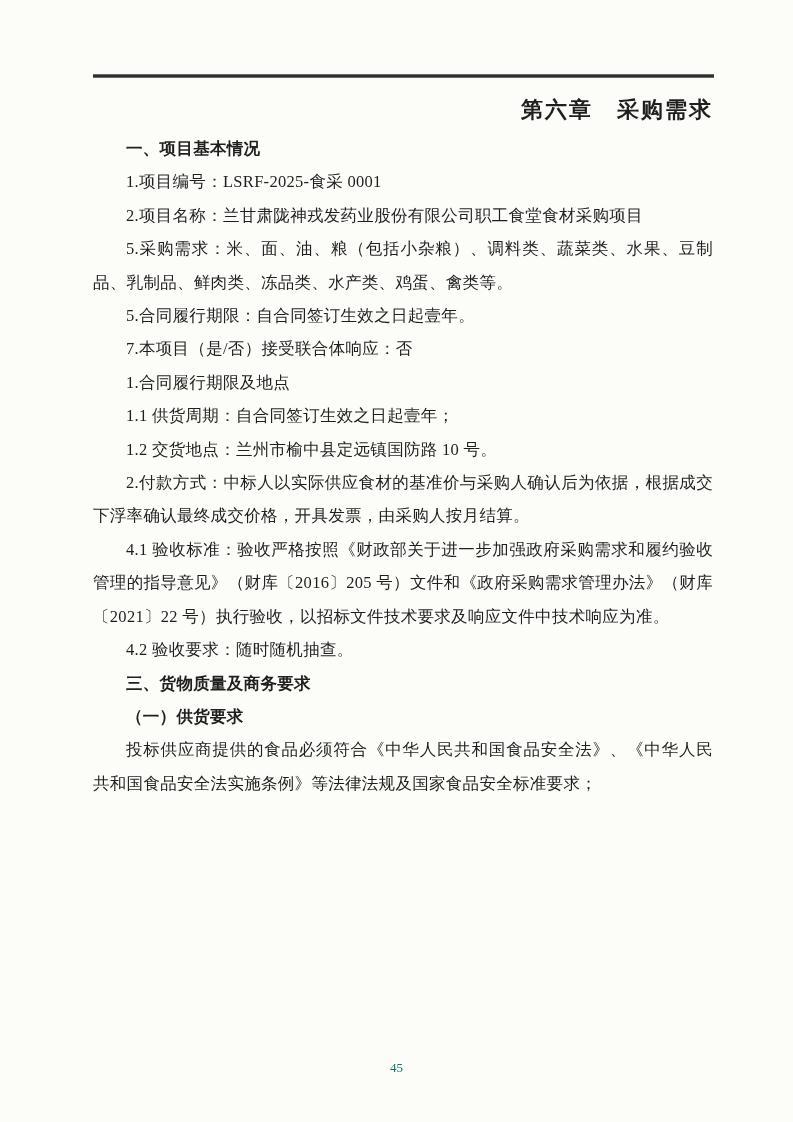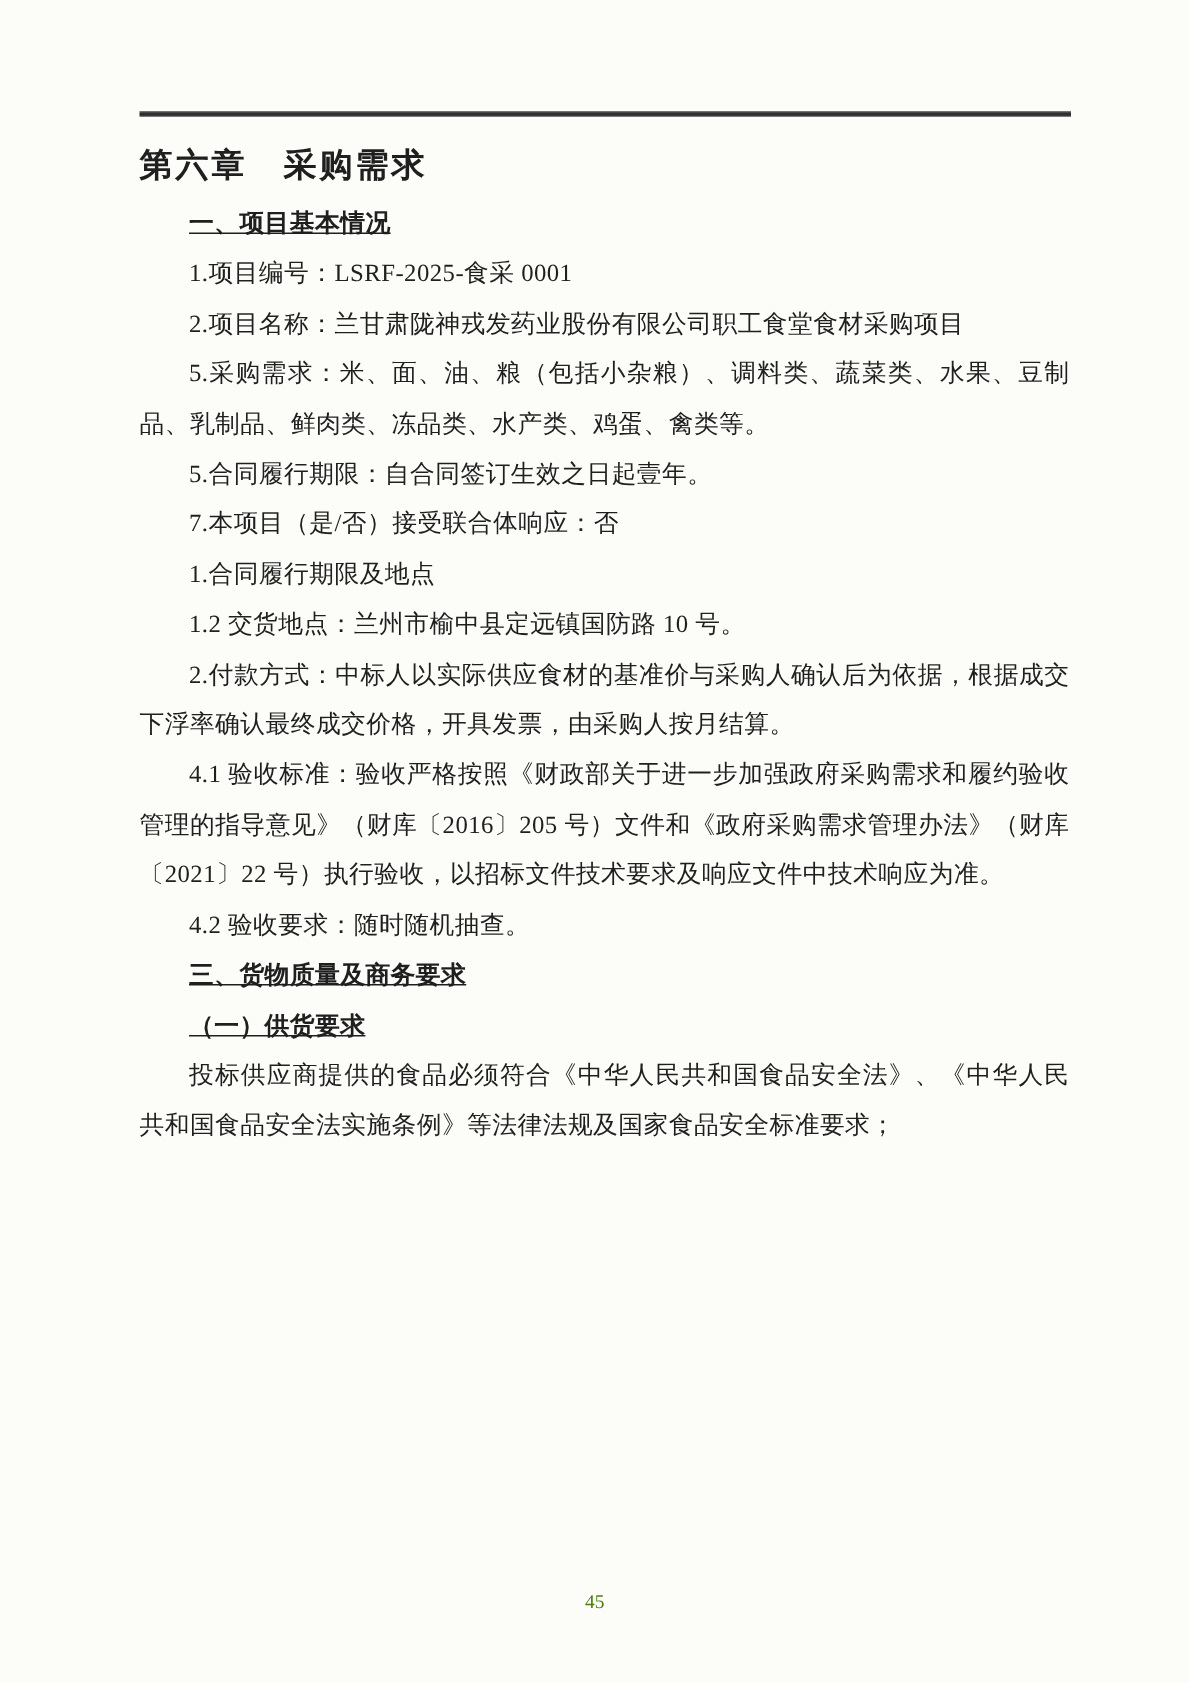--- a/index.html
+++ b/index.html
@@ -28,60 +28,60 @@
     position: absolute;
     left: 93px;
     top: 78px;
     width: 620px;
   }
   .doc-title {
     margin: 14px 0 4px 0;
     font-size: 22px;
     line-height: 36px;
     font-weight: bold;
-    text-align: left;
+    text-align: right;
     letter-spacing: 2px;
   }
   .para {
     margin: 0;
     font-size: 16.5px;
     line-height: 33.4px;
     text-indent: 2em;
     text-align: justify;
     letter-spacing: 0.3px;
   }
   .para.h2 {
     font-weight: bold;
-    text-decoration: underline;
   }
   .page-number {
     position: absolute;
     left: 0;
     right: 0;
     bottom: 46px;
     text-align: center;
     font-size: 13px;
-    color: #4d7c0f;
+    color: #0f766e;
   }
 </style>
 </head>
 <body>
 
 <div class="page">
   <div class="header-rule"></div>
   <div class="content">
     <h1 class="doc-title">第六章　采购需求</h1>
     <div>
         <div class="para h2">一、项目基本情况</div>
         <div class="para p">1.项目编号：LSRF-2025-食采 0001</div>
         <div class="para p">2.项目名称：兰甘肃陇神戎发药业股份有限公司职工食堂食材采购项目</div>
         <div class="para p">5.采购需求：米、面、油、粮（包括小杂粮）、调料类、蔬菜类、水果、豆制品、乳制品、鲜肉类、冻品类、水产类、鸡蛋、禽类等。</div>
         <div class="para p">5.合同履行期限：自合同签订生效之日起壹年。</div>
         <div class="para p">7.本项目（是/否）接受联合体响应：否</div>
         <div class="para p">1.合同履行期限及地点</div>
+        <div class="para p">1.1 供货周期：自合同签订生效之日起壹年；</div>
         <div class="para p">1.2 交货地点：兰州市榆中县定远镇国防路 10 号。</div>
         <div class="para p">2.付款方式：中标人以实际供应食材的基准价与采购人确认后为依据，根据成交下浮率确认最终成交价格，开具发票，由采购人按月结算。</div>
         <div class="para p">4.1 验收标准：验收严格按照《财政部关于进一步加强政府采购需求和履约验收管理的指导意见》（财库〔2016〕205 号）文件和《政府采购需求管理办法》（财库〔2021〕22 号）执行验收，以招标文件技术要求及响应文件中技术响应为准。</div>
         <div class="para p">4.2 验收要求：随时随机抽查。</div>
         <div class="para h2">三、货物质量及商务要求</div>
         <div class="para h2">（一）供货要求</div>
         <div class="para p">投标供应商提供的食品必须符合《中华人民共和国食品安全法》、《中华人民共和国食品安全法实施条例》等法律法规及国家食品安全标准要求；</div>
       </div>
   </div>
   <div class="page-number">45</div>

